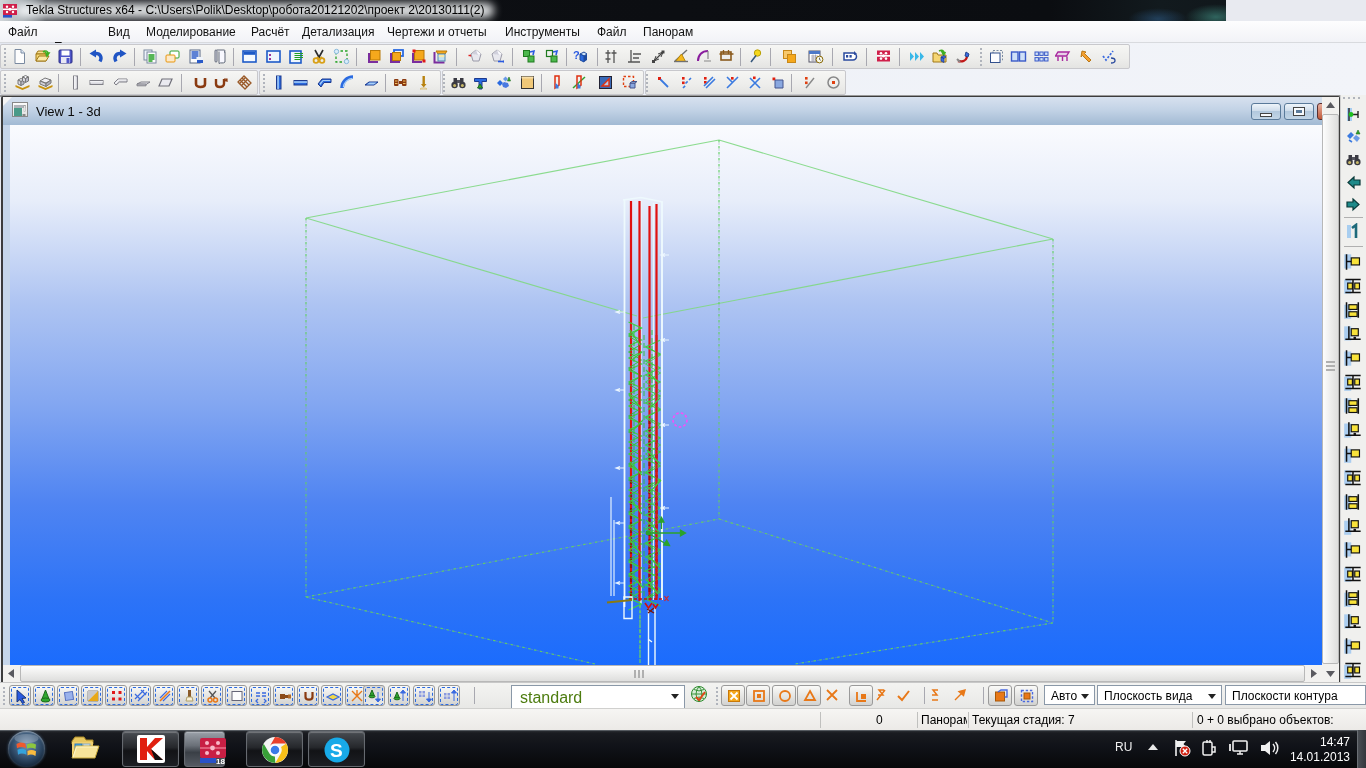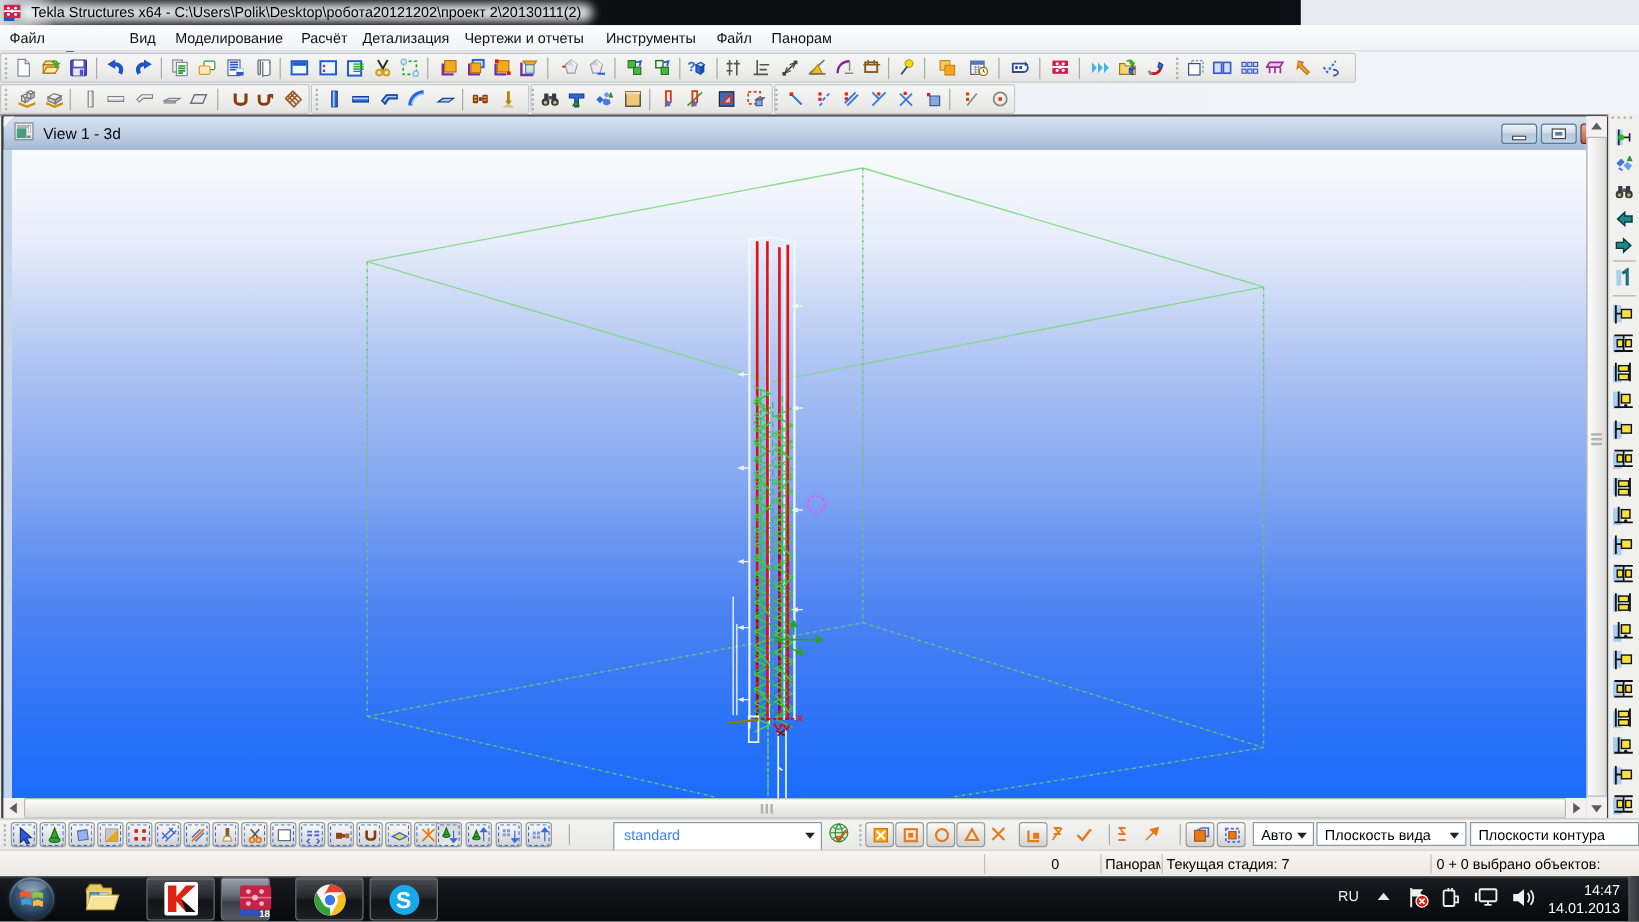--- a/index.html
+++ b/index.html
@@ -1,17 +1,17 @@
 <!DOCTYPE html>
 <html><head><meta charset="utf-8"><title>t</title><style>
 html,body{margin:0;padding:0;width:1366px;height:768px;overflow:hidden;font-family:"Liberation Sans",sans-serif;}
 *{box-sizing:border-box}
 .abs{position:absolute}
 </style></head><body style="position:relative;background:#e8eaf0">
-<div class="abs" style="left:0;top:0;width:1084px;height:21px;background:linear-gradient(90deg,#b8bcc0 0px,#9aa0a4 18px,#3a3e44 45px,#16181d 90px,#0d0f13 300px,#0b0d11 1050px,#121a1e 1160px,#0e1216 1366px);overflow:hidden">
+<div class="abs" style="left:0;top:0;width:1226px;height:21px;background:linear-gradient(90deg,#b8bcc0 0px,#9aa0a4 18px,#3a3e44 45px,#16181d 90px,#0d0f13 300px,#0b0d11 1050px,#121a1e 1160px,#0e1216 1366px);overflow:hidden">
     <div class="abs" style="left:1128px;top:8px;width:60px;height:22px;background:radial-gradient(ellipse at center,rgba(70,150,230,0.30),rgba(70,150,230,0) 70%)"></div>
     <div class="abs" style="left:1185px;top:4px;width:62px;height:26px;background:radial-gradient(ellipse at center,rgba(90,205,185,0.42),rgba(90,205,185,0) 70%)"></div>
     <div class="abs" style="left:0px;top:0px;width:46px;height:21px;background:linear-gradient(90deg,rgba(210,215,218,0.95),rgba(160,170,175,0.6) 60%,rgba(120,130,135,0) 100%)"></div>
     <div class="abs" style="left:16px;top:3px;width:478px;height:15px;background:rgba(248,250,252,0.88);border-radius:8px;filter:blur(4px)"></div>
     <div class="abs" style="left:3px;top:3px;width:15px;height:15px"><svg width="15" height="15" viewBox="0 0 15 15" style="" xmlns="http://www.w3.org/2000/svg">
         <rect x="0" y="1" width="14" height="11" fill="#d01f4a"></rect>
         <path d="M0 6.3h14" stroke="#fff" stroke-width="1.6"></path>
         <circle cx="4" cy="3.8" r="1.2" fill="#fff"></circle>
         <circle cx="10" cy="3.8" r="1.2" fill="#fff"></circle>
         <circle cx="4" cy="9" r="1.2" fill="#fff"></circle>
@@ -862,21 +862,21 @@
         <g fill="#8a9ae0">
           <rect x="2" y="5" width="2.5" height="2.5"></rect>
           <rect x="5.5" y="5" width="2.5" height="2.5"></rect>
           <rect x="2" y="8.5" width="2.5" height="2.5"></rect>
           <rect x="5.5" y="8.5" width="2.5" height="2.5"></rect>
         </g>
         <path d="M12 13V5M12 2l-2.5 3h5z" fill="#3a6ae0" stroke="#3a6ae0"></path>
       </svg></div>
   </div>
 <div style="position:absolute;left:474px;top:687px;width:1px;height:17px;background:#a8a8b0"></div>
-<div class="abs" style="left:511px;top:685px;width:174px;height:28px;background:#fff;border:1px solid #8a98a8;font-size:12px;color:#3b82f6">
+<div class="abs" style="left:511px;top:685px;width:174px;height:28px;background:#fff;border:1px solid #8a98a8;font-size:16px;color:#4d7c0f">
     <span style="position:absolute;left:8px;top:3px">standard</span>
     <div class="abs" style="right:5px;top:8px;width:0;height:0;border-left:4px solid transparent;border-right:4px solid transparent;border-top:5px solid #222"></div>
   </div>
 <div class="abs" style="left:690px;top:685px;width:19px;height:19px"><svg width="19" height="19" viewBox="0 0 19 19" style="" xmlns="http://www.w3.org/2000/svg">
       <circle cx="9" cy="9" r="7.5" fill="#d8ecd8" stroke="#2a8a2a"></circle>
       <path d="M2 9h14M9 1.5a11 11 0 0 1 0 15M9 1.5a11 11 0 0 0 0 15M4 4.5a10 10 0 0 0 10 0M4 13.5a10 10 0 0 1 10 0" fill="none" stroke="#2a8a2a" stroke-width="0.9"></path>
       <path d="M6 12l3 3 6-8" fill="none" stroke="#e04818" stroke-width="2"></path>
     </svg></div>
 <div style="position:absolute;left:716px;top:687px;width:2px;height:2px;background:#b0b4bc"></div>
 <div style="position:absolute;left:716px;top:691px;width:2px;height:2px;background:#b0b4bc"></div>

